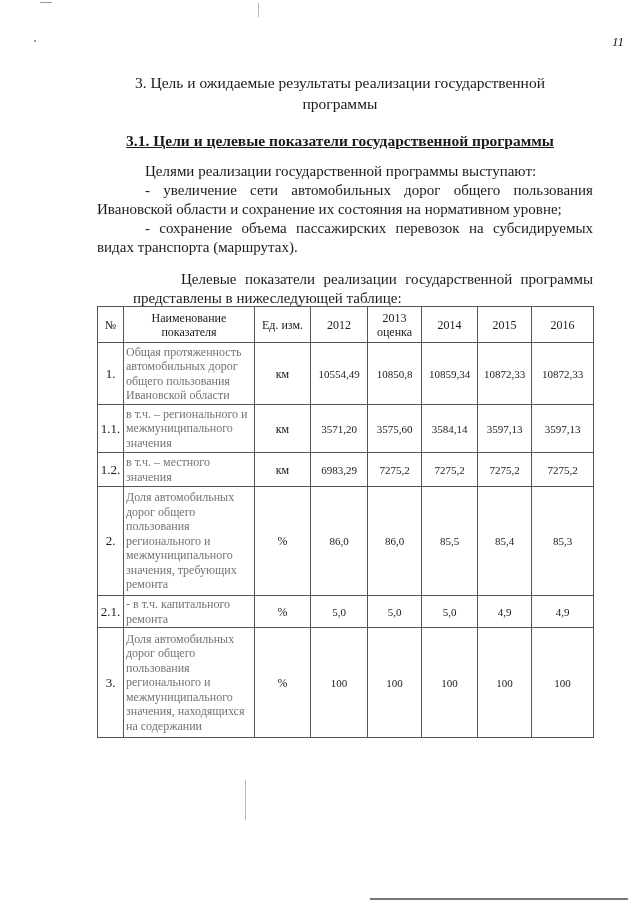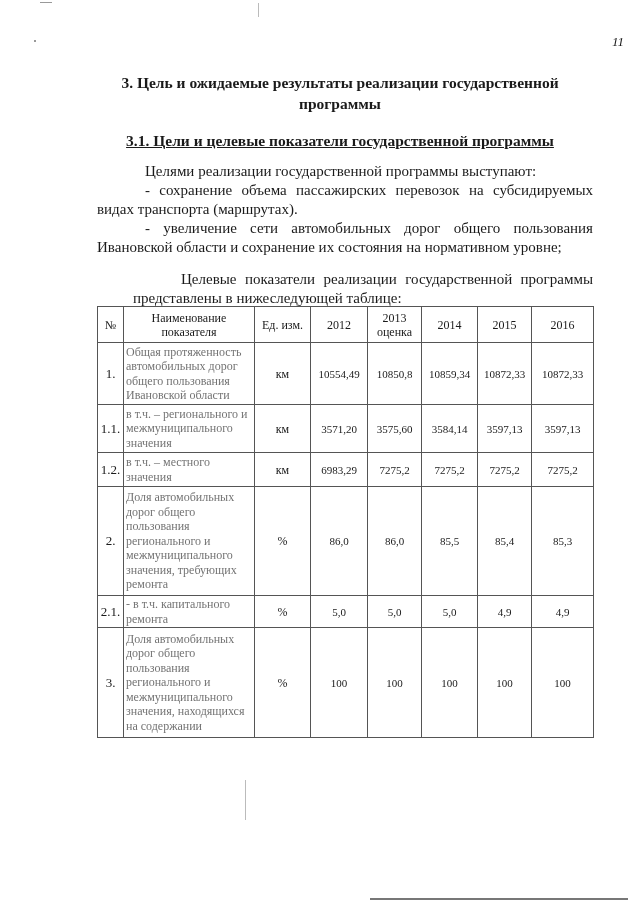--- a/index.html
+++ b/index.html
@@ -1,20 +1,20 @@
 <!DOCTYPE html>
 <html><head>
 <meta charset="utf-8">
 <style>
   html, body { margin: 0; padding: 0; background: #ffffff; }
   body { width: 640px; height: 905px; position: relative; overflow: hidden;
          font-family: "Liberation Serif", "DejaVu Serif", serif; color: #1a1a1a; }
   .page-num { position: absolute; left: 612px; top: 34px; font-style: italic; font-size: 13px; }
   .h1 { position: absolute; left: 90px; width: 500px; top: 72px; text-align: center;
-        font-weight: bold; font-size: 15.5px; line-height: 21px; }
+        font-weight: normal; font-size: 15.5px; line-height: 21px; }
   .h2 { position: absolute; left: 90px; width: 500px; top: 131px; text-align: center;
         font-weight: bold; font-size: 15.5px; line-height: 20px; text-decoration: underline; }
   .para { position: absolute; left: 97px; width: 496px; font-size: 15px; line-height: 19px; }
   .p1 { top: 162px; }
   .p1 .ind { text-indent: 48px; }
   .p1 .just { text-align: justify; text-align-last: justify; text-indent: 48px; }
   .p2 { top: 270px; }
   .p2 .just { text-align: justify; text-align-last: justify; text-indent: 48px; margin-left: 36px; }
   table.t { position: absolute; left: 97px; top: 306px; border-collapse: collapse;
             font-size: 12.5px; line-height: 14px; }
@@ -39,22 +39,22 @@
 
 <div class="h1">
   <div>3. Цель и ожидаемые результаты реализации государственной</div>
   <div>программы</div>
 </div>
 
 <div class="h2">3.1. Цели и целевые показатели государственной программы</div>
 
 <div class="para p1">
   <div class="ind">Целями реализации государственной программы выступают:</div>
+  <div class="just" style="text-align-last:left;">- увеличение сети автомобильных дорог общего пользования Ивановской области и сохранение их состояния на нормативном уровне;</div>
   <div class="just" style="text-align-last:left;">- сохранение объема пассажирских перевозок на субсидируемых видах транспорта (маршрутах).</div>
-  <div class="just" style="text-align-last:left;">- увеличение сети автомобильных дорог общего пользования Ивановской области и сохранение их состояния на нормативном уровне;</div>
 </div>
 
 <div class="para p2">
   <div class="just" style="text-align-last:left;">Целевые показатели реализации государственной программы представлены в нижеследующей таблице:</div>
 </div>
 
 <table class="t">
   <colgroup>
     <col style="width:26px">
       <col style="width:131px">

